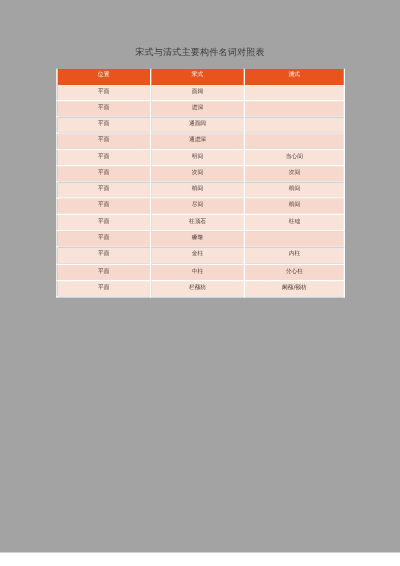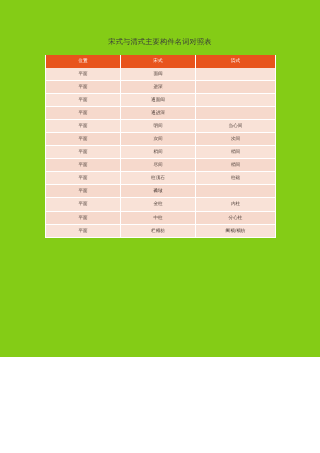--- a/index.html
+++ b/index.html
@@ -8,23 +8,23 @@
   }
   body {
     width: 320px;
     height: 453px;
     background: #ffffff;
     font-family: "DejaVu Sans", "Liberation Sans", sans-serif;
     overflow: hidden;
   }
   .page {
     width: 320px;
-    height: 357px;
+    height: 442px;
     position: relative;
-    background: #84cc16;
+    background: #a3a3a3;
     box-sizing: border-box;
   }
   .doc-title {
     position: absolute;
     left: 0;
     top: 37px;
     width: 320px;
     text-align: center;
     font-size: 7.2px;
     line-height: 10px;

